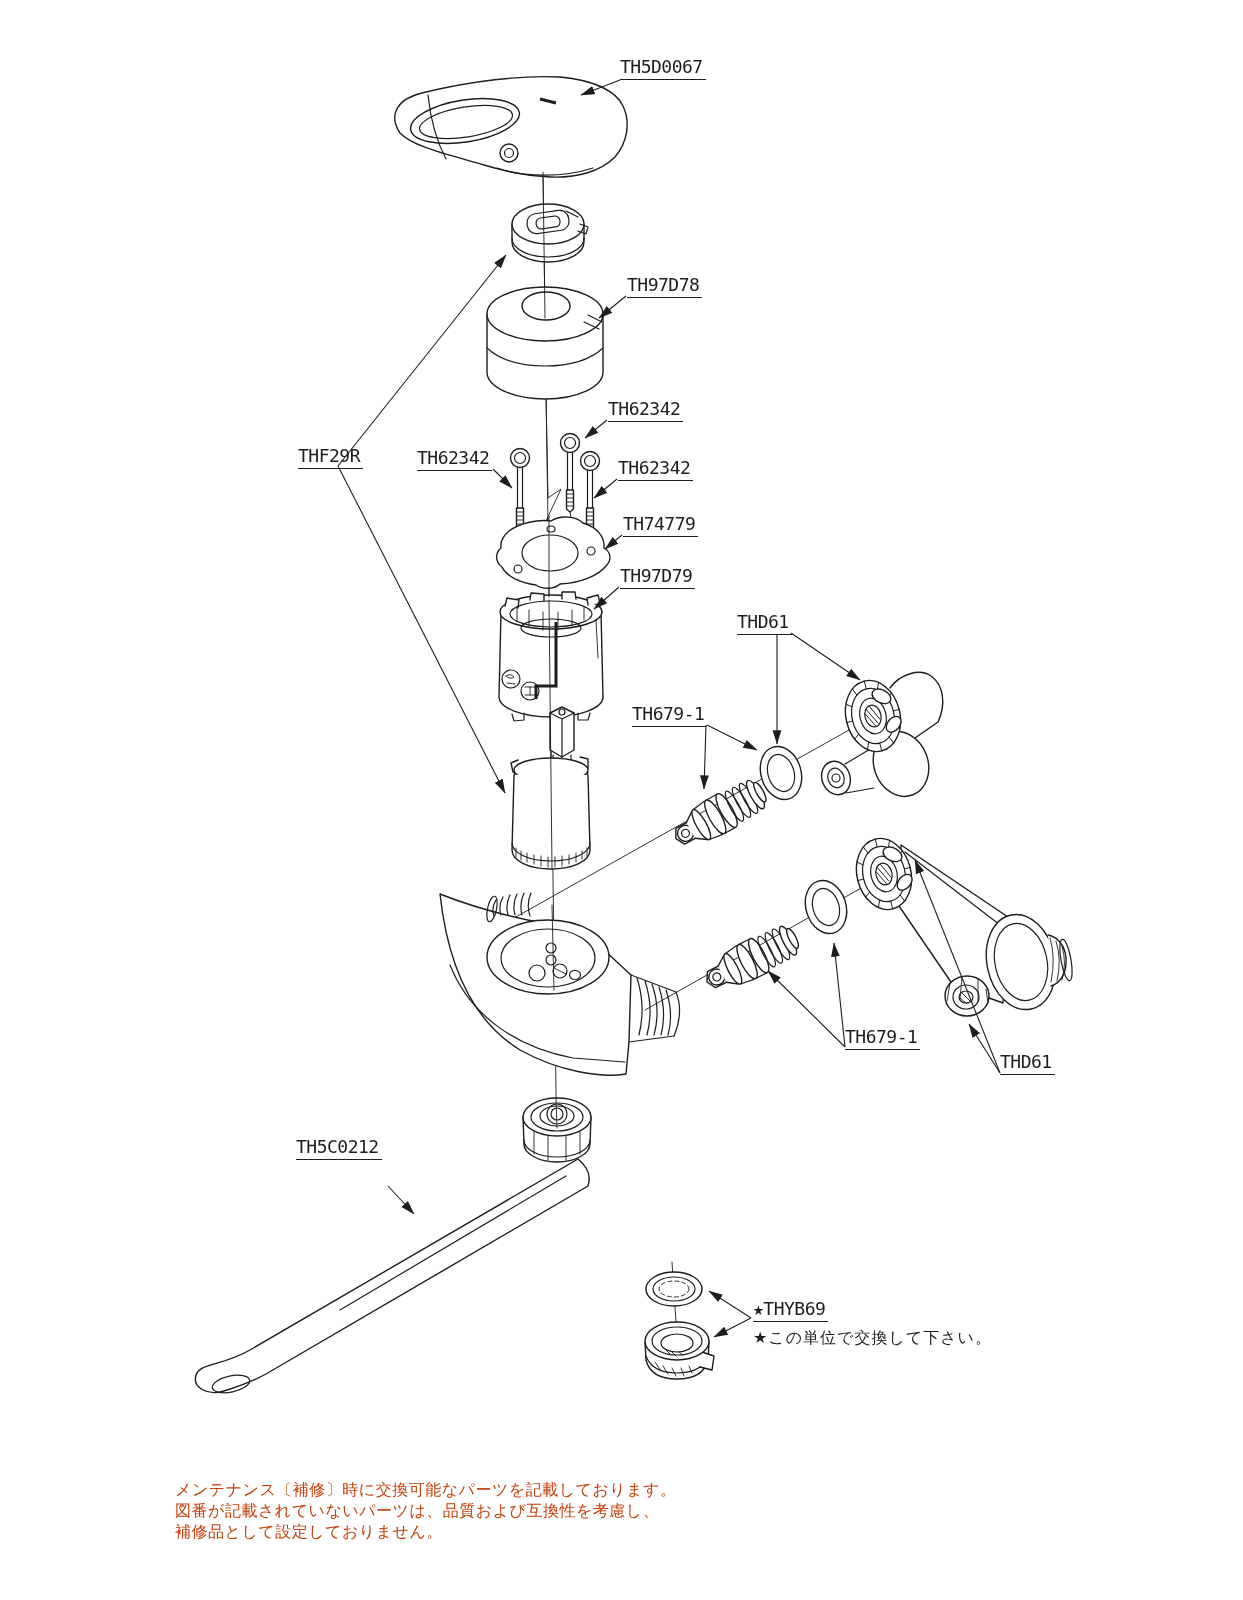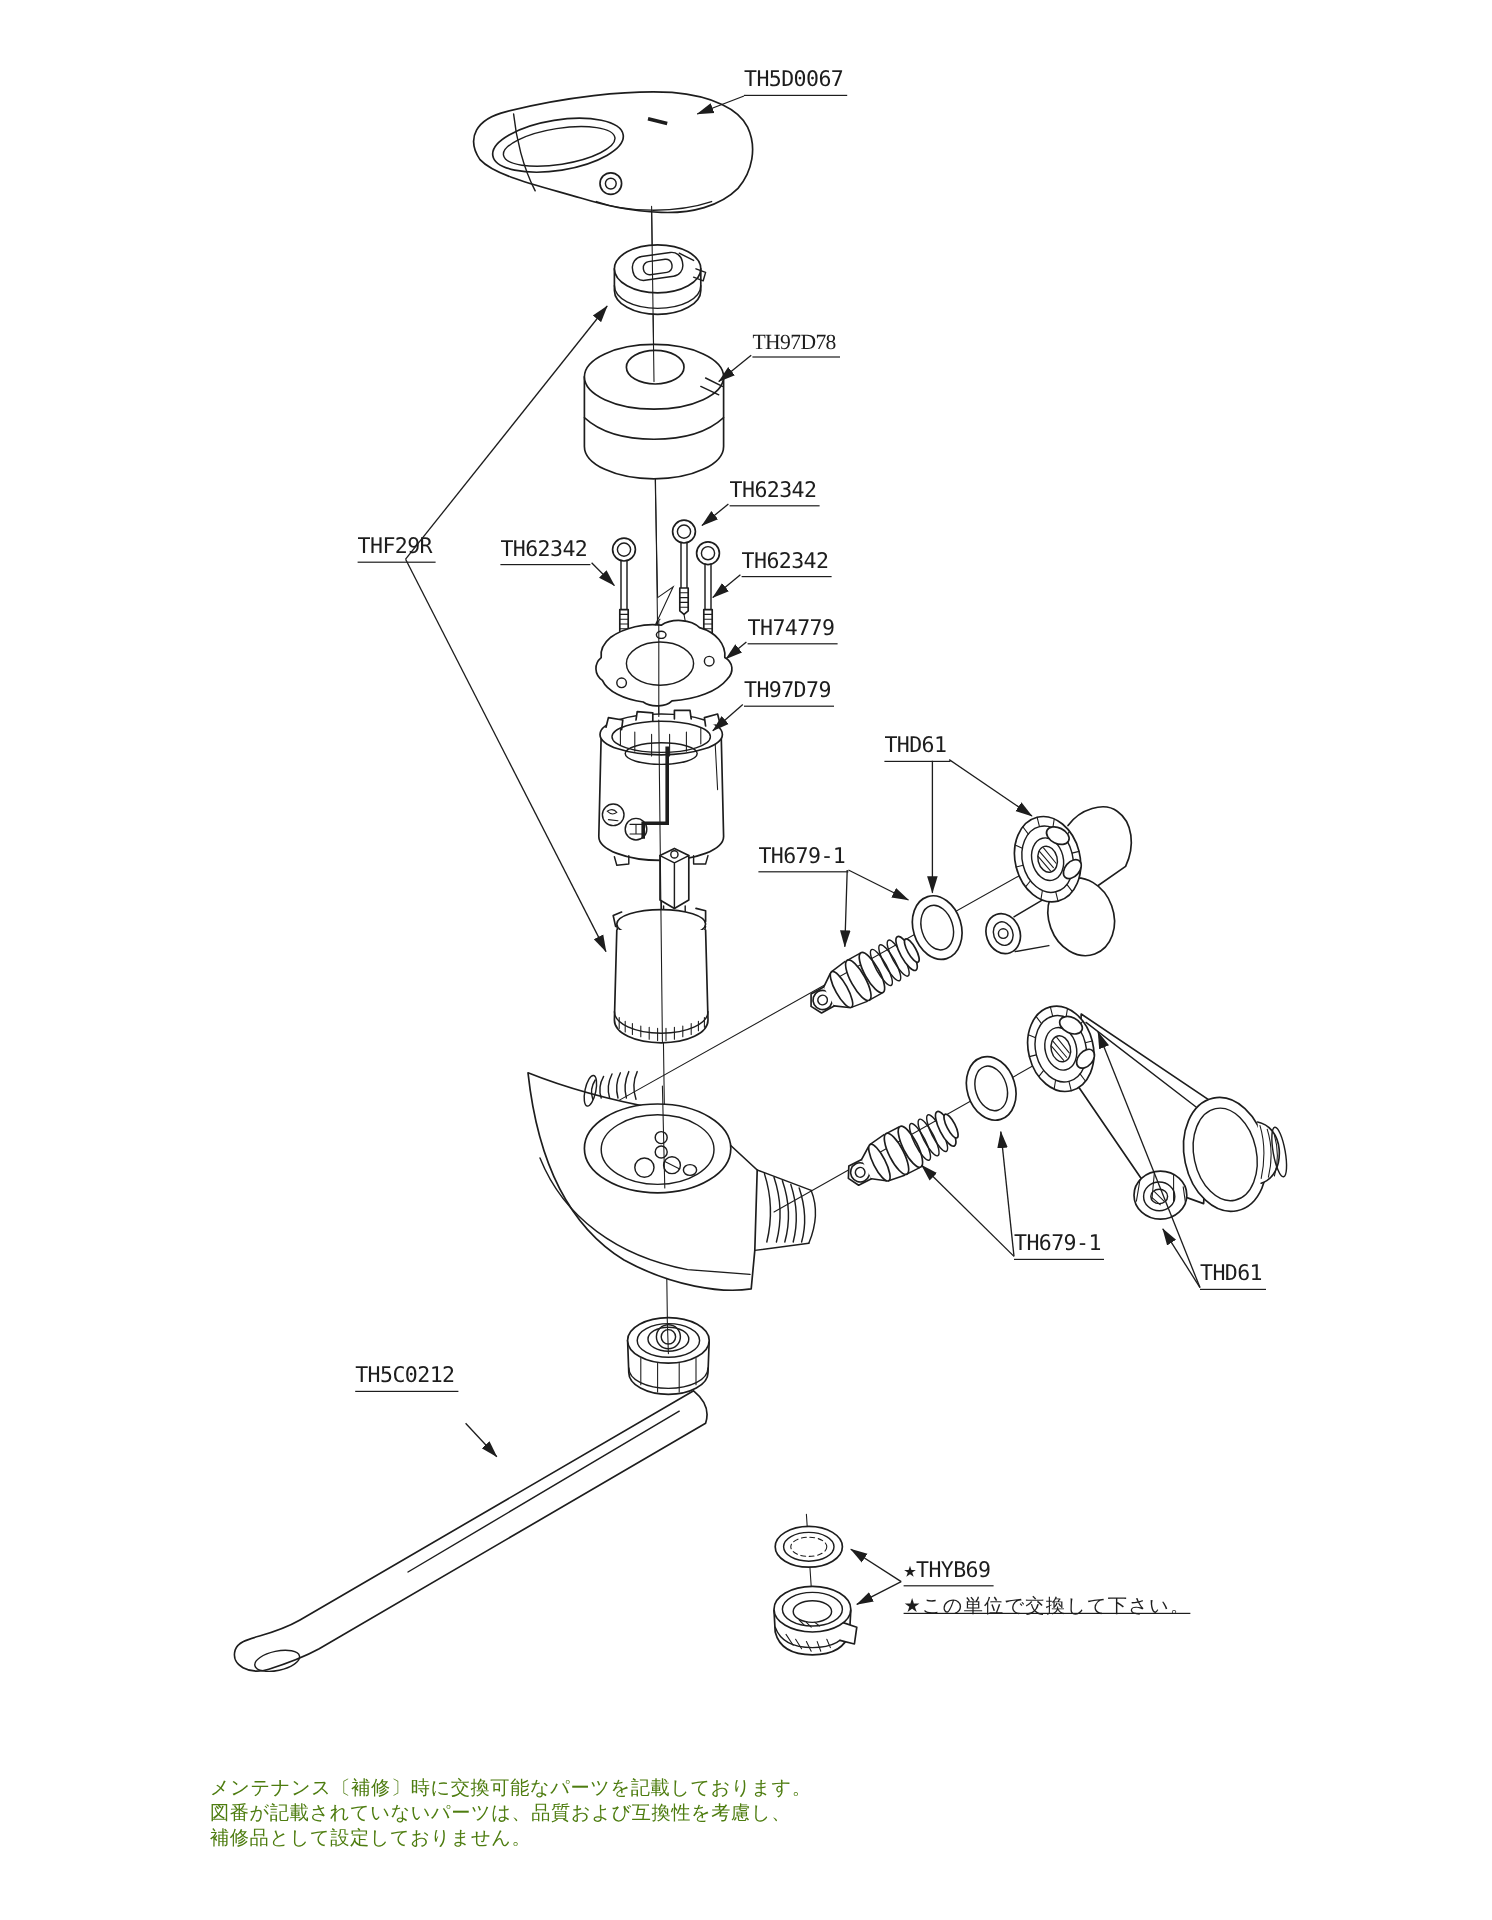--- a/index.html
+++ b/index.html
@@ -5,21 +5,21 @@
   html,body{margin:0;padding:0;background:#fff;}
   .page{position:relative;width:1243px;height:1600px;background:#ffffff;overflow:hidden;
         font-family:"DejaVu Sans",sans-serif;}
   .page svg{position:absolute;left:0;top:0;}
   .plabel{position:absolute;font-family:"DejaVu Sans Mono",monospace;font-size:18px;line-height:1.05;
           color:#1d1d1d;border-bottom:1.5px solid #1d1d1d;padding:0 3px 2px 0;white-space:nowrap;
           letter-spacing:-0.5px;}
   .jnote{position:absolute;font-family:"DejaVu Sans",sans-serif;font-size:16px;line-height:1.25;
          color:#1d1d1d;white-space:nowrap;letter-spacing:1px;}
   .footer{position:absolute;font-family:"DejaVu Sans",sans-serif;font-size:16px;line-height:21px;
-          color:#4d7c0f;letter-spacing:0.5px;white-space:nowrap;}
+          color:#c2410c;letter-spacing:0.5px;white-space:nowrap;}
   
   .p{stroke:#1d1d1d;stroke-width:1.4;fill:#ffffff;stroke-linejoin:round;stroke-linecap:round;}
   .p2{stroke:#1d1d1d;stroke-width:1.2;fill:none;stroke-linejoin:round;stroke-linecap:round;}
   .cl{stroke:#1d1d1d;stroke-width:0.9;fill:none;stroke-linecap:round;}
   .ldr{stroke:#1d1d1d;stroke-width:1.1;fill:none;}
   .bold{stroke:#1d1d1d;stroke-width:3;fill:none;}
 </style>
 </head>
 <body>
 
@@ -277,35 +277,35 @@
 
     <line class="ldr" marker-end="url(#arw)" x1="1000" y1="1073" x2="969" y2="1024"></line>
     <line class="ldr" marker-end="url(#arw)" x1="1000" y1="1073" x2="915" y2="860"></line>
 
     <line class="ldr" marker-end="url(#arw)" x1="751" y1="1318" x2="709" y2="1291"></line>
     <line class="ldr" marker-end="url(#arw)" x1="751" y1="1318" x2="714" y2="1337"></line>
   </g>
 </svg>
 
 <div class="plabel" style="left:620px;top:58px;">TH5D0067</div>
-<div class="plabel" style="left:627px;top:276px;font-family:Liberation Serif, serif;">TH97D78</div>
+<div class="plabel" style="left:627px;top:276px;">TH97D78</div>
 <div class="plabel" style="left:608px;top:400px;">TH62342</div>
 <div class="plabel" style="left:417px;top:449px;">TH62342</div>
 <div class="plabel" style="left:618px;top:459px;">TH62342</div>
 <div class="plabel" style="left:273px;top:447px;margin-left:25px;">THF29R</div>
 <div class="plabel" style="left:623px;top:515px;">TH74779</div>
 <div class="plabel" style="left:620px;top:567px;">TH97D79</div>
 <div class="plabel" style="left:737px;top:613px;">THD61</div>
 <div class="plabel" style="left:632px;top:705px;">TH679-1</div>
 <div class="plabel" style="left:296px;top:1138px;">TH5C0212</div>
 <div class="plabel" style="left:845px;top:1028px;">TH679-1</div>
 <div class="plabel" style="left:1000px;top:1053px;">THD61</div>
 <div class="plabel" style="left:753px;top:1300px;">★THYB69</div>
 
-<div class="jnote" style="left:753px;top:1328px;text-decoration:underline;">★この単位で交換して下さい。</div>
+<div class="jnote" style="left:753px;top:1328px;">★この単位で交換して下さい。</div>
 
 <div class="footer" style="left:175px;top:1479px;">
   <div>メンテナンス〔補修〕時に交換可能なパーツを記載しております。</div>
   <div>図番が記載されていないパーツは、品質および互換性を考慮し、</div>
   <div>補修品として設定しておりません。</div>
 </div>
 
 </div>
 
 </body></html>

